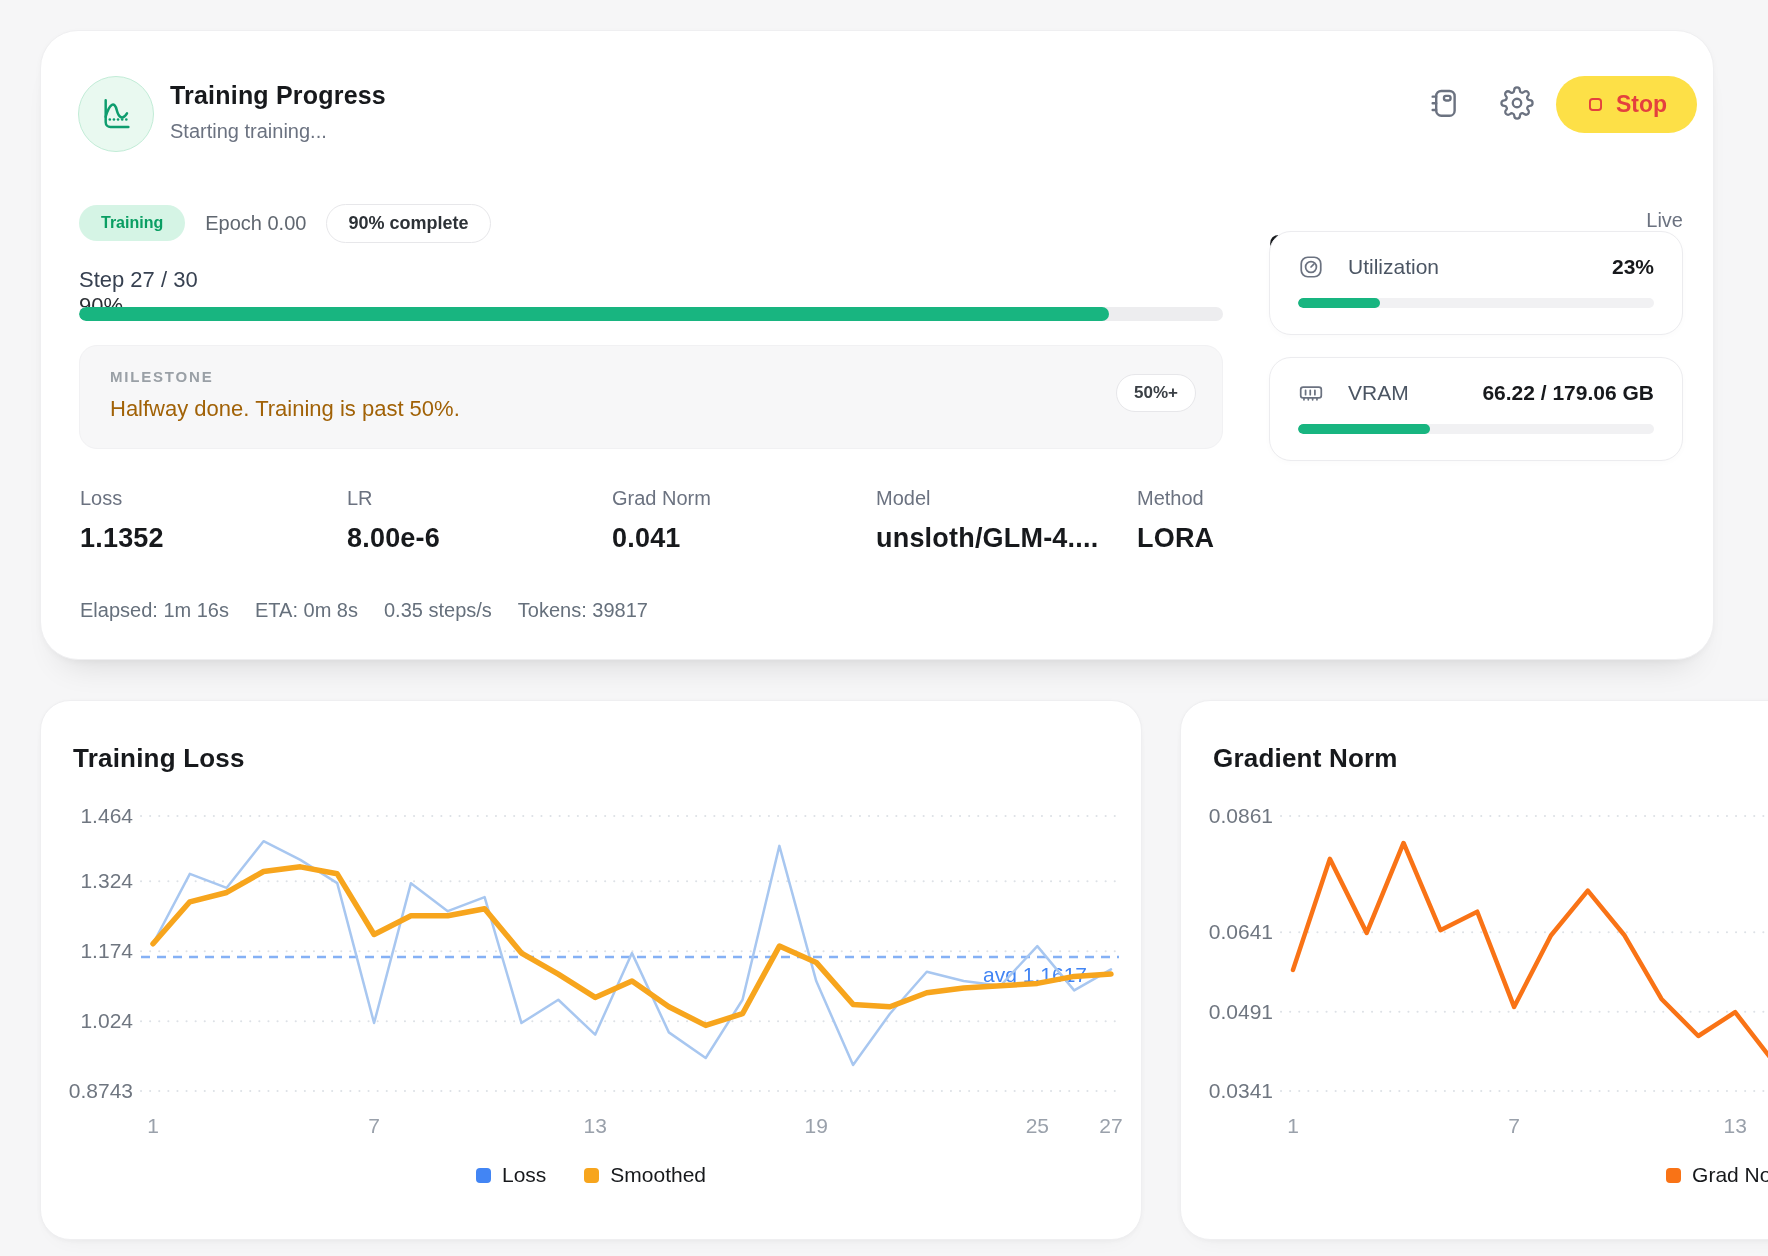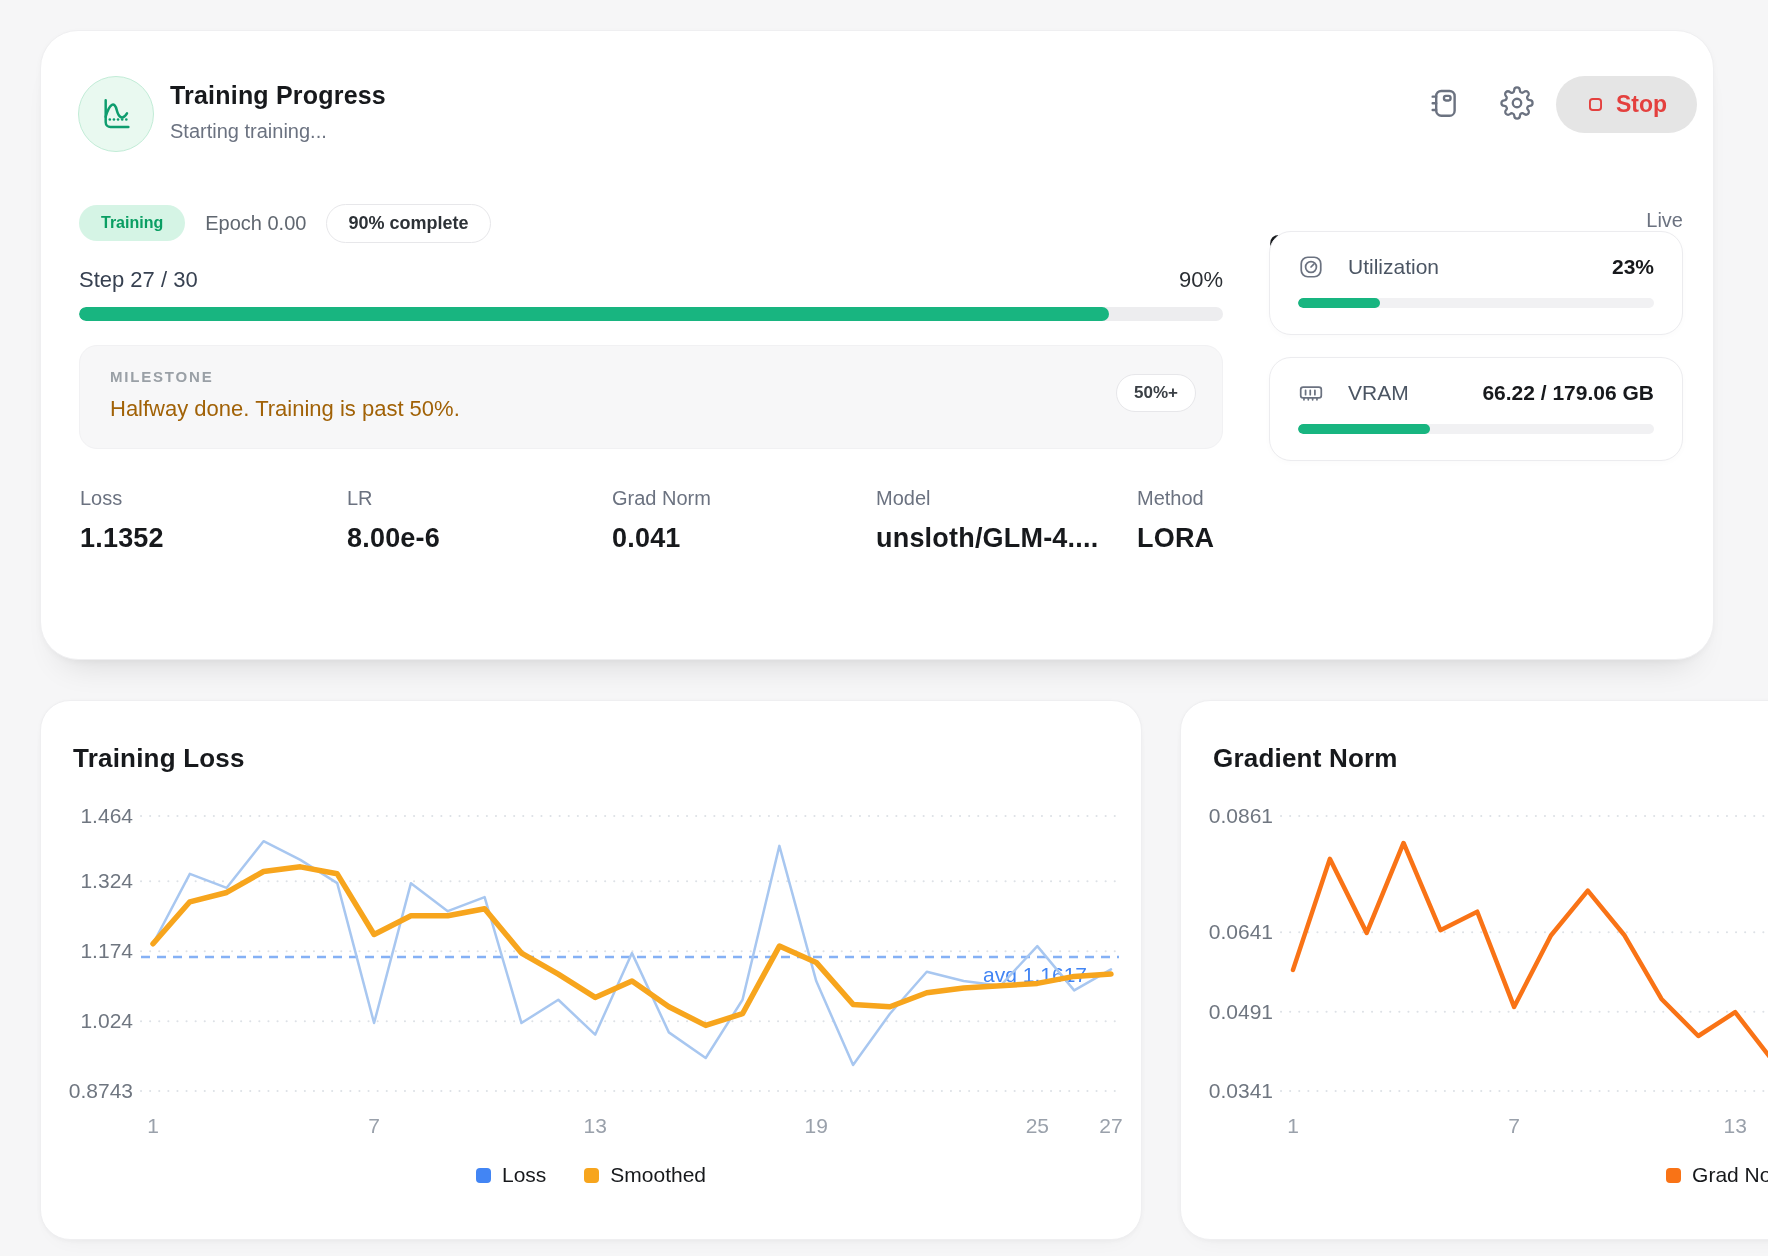--- a/index.html
+++ b/index.html
@@ -26,36 +26,36 @@
     position:absolute;left:37px;top:45px;width:74px;height:74px;border-radius:50%;
     background:#e9f9f0;border:1.5px solid #c2ecd7;display:flex;align-items:center;justify-content:center;
   }
   .hd-title{position:absolute;left:129px;top:50px;font-size:25px;font-weight:700;letter-spacing:.2px;}
   .hd-sub{position:absolute;left:129px;top:89px;font-size:20px;color:#6b7280;}
   .icon-btn{position:absolute;top:55px;width:36px;height:36px;background:none;border:none;padding:0;cursor:pointer;}
   #notebook-btn{left:1385px;}
   #gear-btn{left:1458px;}
   #stop-btn{
     position:absolute;left:1515px;top:45px;height:57px;padding:0 30px;border:none;cursor:pointer;
-    background:#e5e5e5;color:#e4403e;border-radius:29px;display:flex;align-items:center;gap:11px;
+    background:#fde047;color:#e4403e;border-radius:29px;display:flex;align-items:center;gap:11px;
     font-size:23px;font-weight:700;font-family:inherit;
   }
   
   .badge-row{position:absolute;left:38px;top:172px;height:40px;display:flex;align-items:center;gap:20px;}
   .badge-training{
     background:#d5f4e5;color:#0a9e63;font-size:16px;font-weight:700;
     padding:9px 22px;border-radius:999px;
   }
   .epoch-label{font-size:20px;color:#606770;}
   .badge-complete{
     background:#fff;border:1px solid #e7e7ea;color:#2d3237;font-size:18px;font-weight:600;
     padding:8px 21px;border-radius:999px;
   }
   
-  .step-row{position:absolute;left:38px;top:236px;width:1144px;display:flex;justify-content:space-between;font-size:22px;color:#374151;}
+  .step-row{position:absolute;left:38px;top:236px;width:1144px;display:flex;justify-content:space-between;font-size:22px;color:#374151;flex-direction:column;}
   .pct{font-weight:500;color:#2b2f34;}
   .progress-track{position:absolute;left:38px;top:276px;width:1144px;height:14px;background:#ededef;border-radius:8px;overflow:hidden;}
   .progress-fill{height:100%;background:#18b580;border-radius:8px;}
   
   .milestone{position:absolute;left:38px;top:314px;width:1144px;height:104px;background:#f7f7f8;border:1px solid #f1f1f3;border-radius:18px;box-sizing:border-box;}
   .milestone-label{position:absolute;left:30px;top:22px;font-size:15px;font-weight:700;letter-spacing:1.8px;color:#9aa0a6;}
   .milestone-text{position:absolute;left:30px;top:50px;font-size:22px;color:#a16207;}
   .milestone-badge{
     position:absolute;right:26px;top:28px;background:#fff;border:1px solid #e7e7ea;border-radius:999px;
     padding:8px 17px;font-size:17px;font-weight:600;color:#3b4046;
@@ -167,20 +167,26 @@
   </div>
   <div class="metric" style="left:835px;">
     <div class="m-label">Model</div>
     <div class="m-value">unsloth/GLM-4....</div>
   </div>
   <div class="metric" style="left:1096px;">
     <div class="m-label">Method</div>
     <div class="m-value">LORA</div>
   </div>
 
+  <div class="footer-stats">
+    <span>Elapsed: 1m 16s</span>
+    <span>ETA: 0m 8s</span>
+    <span>0.35 steps/s</span>
+    <span>Tokens: 39817</span>
+  </div>
 
   <div class="gpu-panel">
     <div class="gpu-head">
       <span class="gpu-title">GPU Monitor</span>
       <span class="gpu-live">Live</span>
     </div>
     <div class="gpu-card" id="util-card">
       <div class="gpu-row">
         <span style="display:flex;">
           <svg width="26" height="26" viewBox="0 0 24 24" fill="none" stroke="#6b7280" stroke-width="1.6" stroke-linecap="round">

